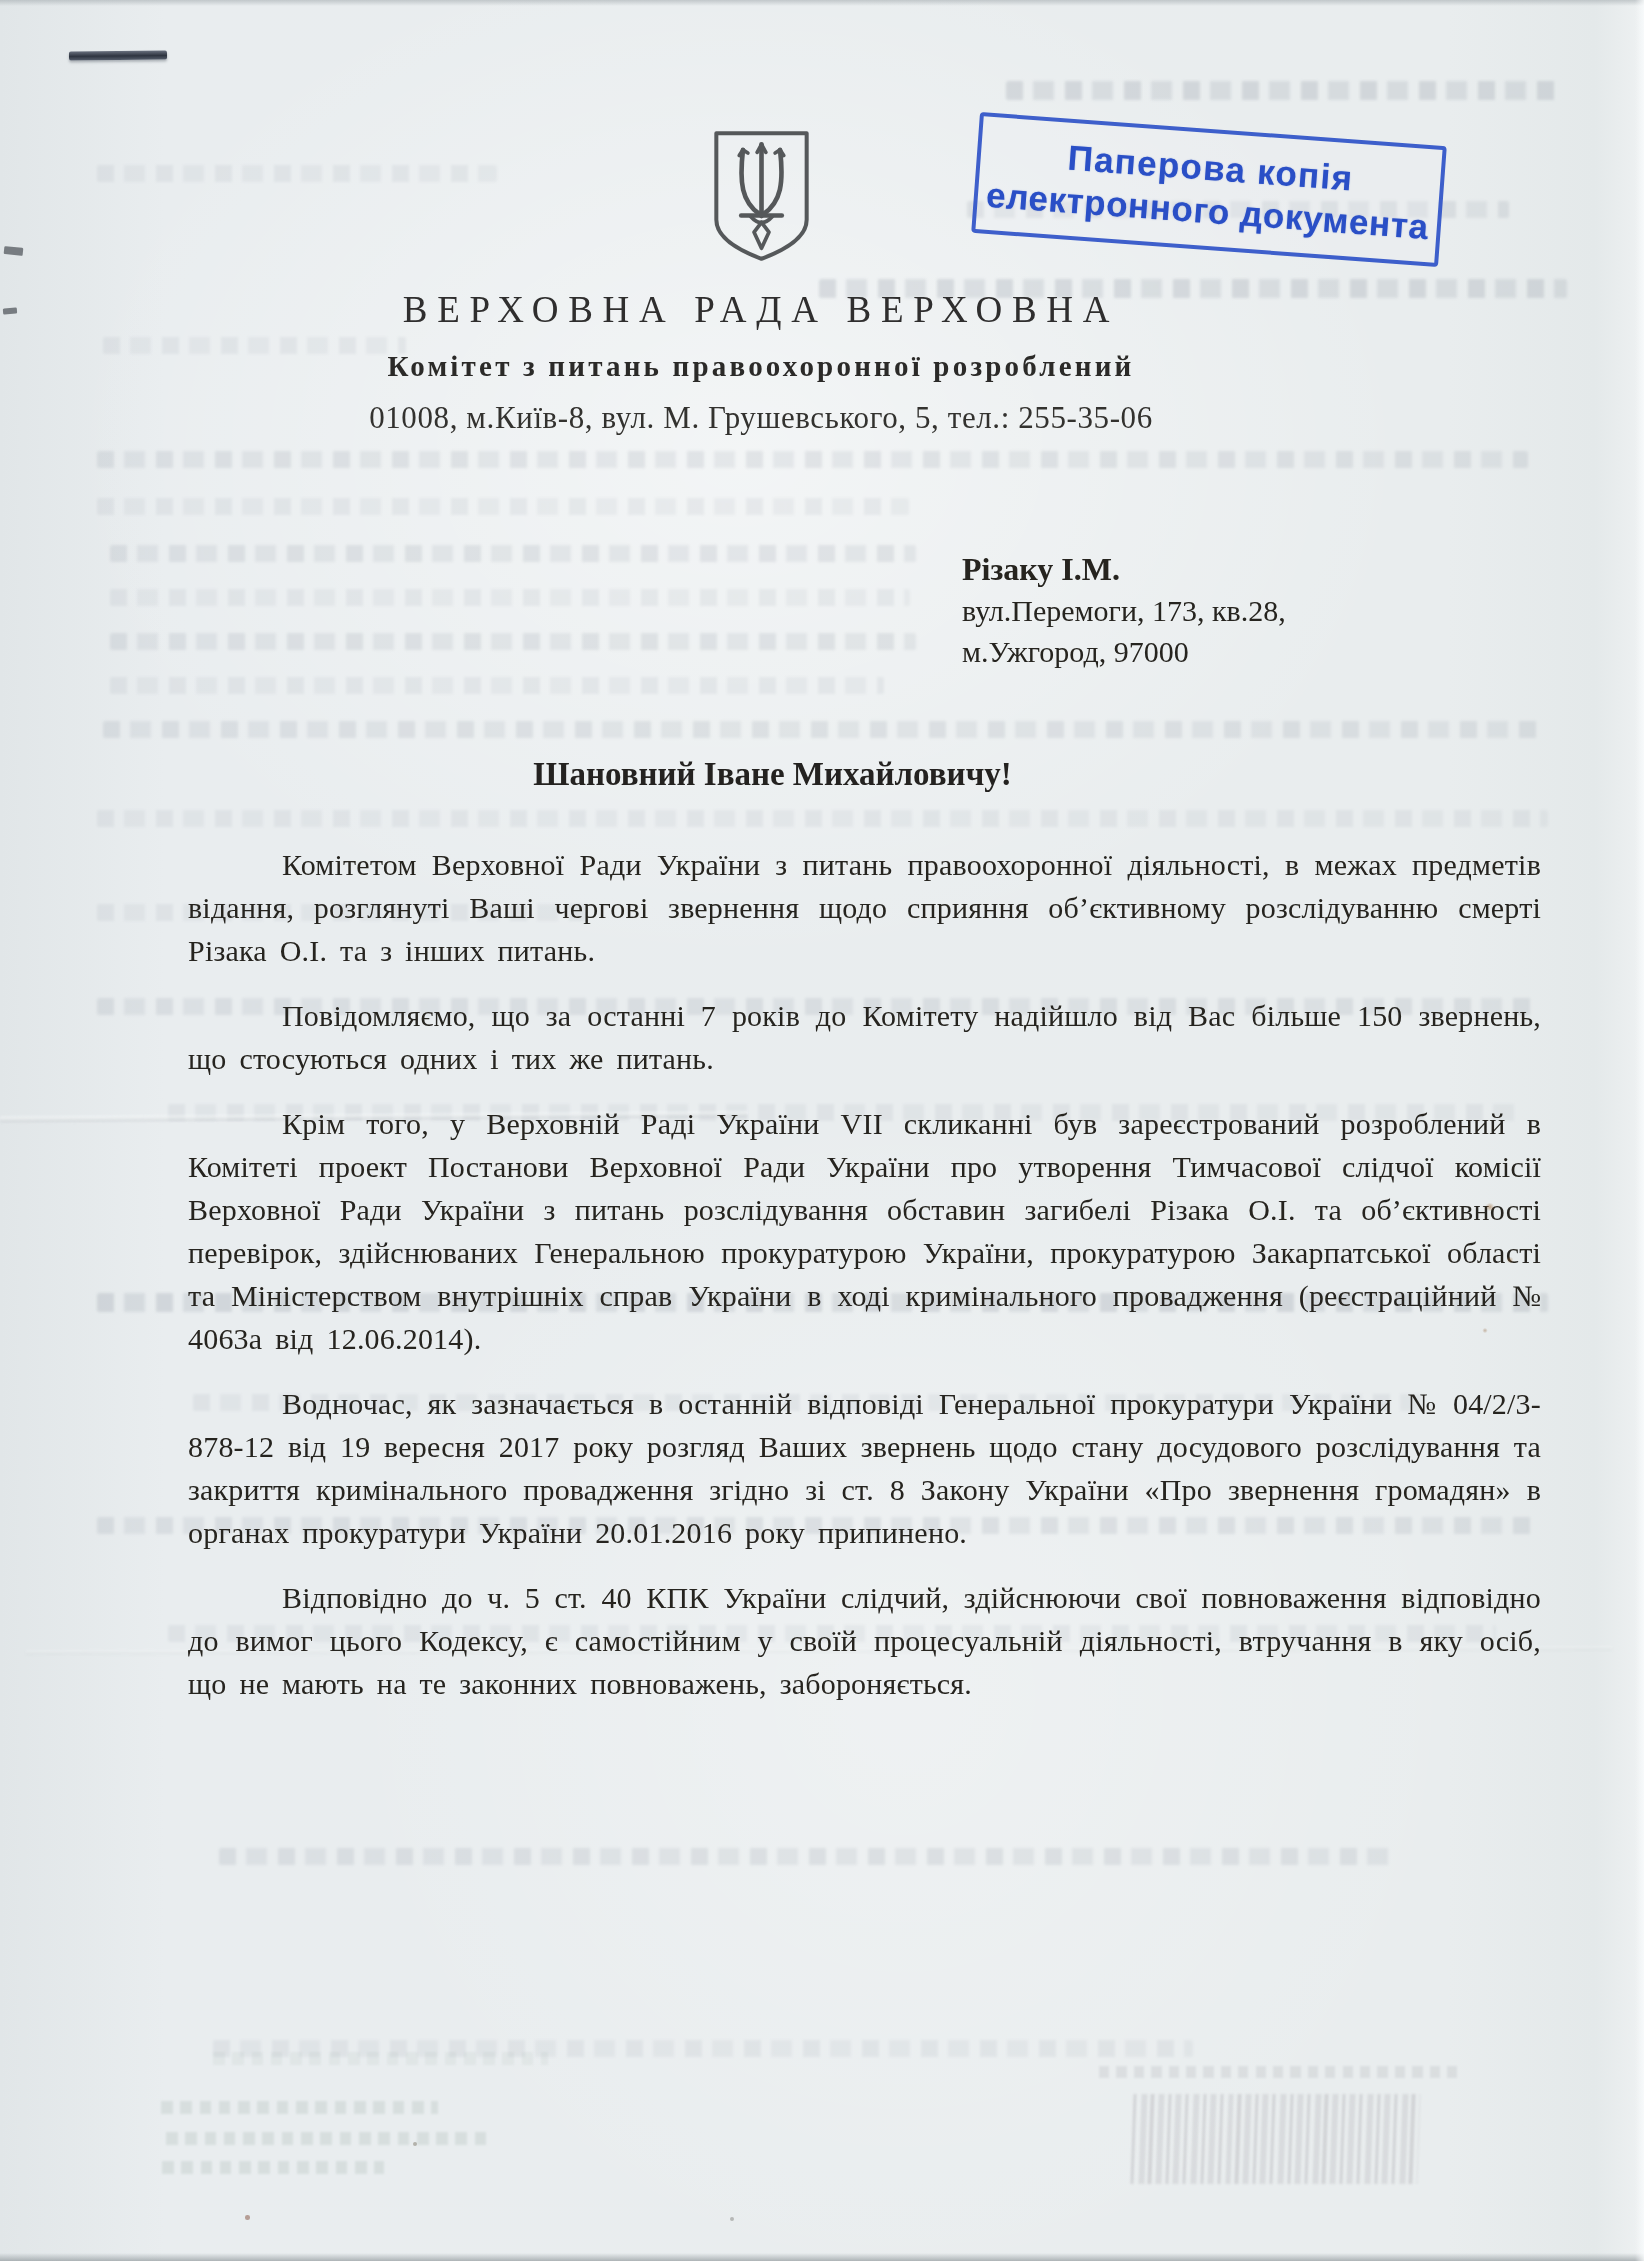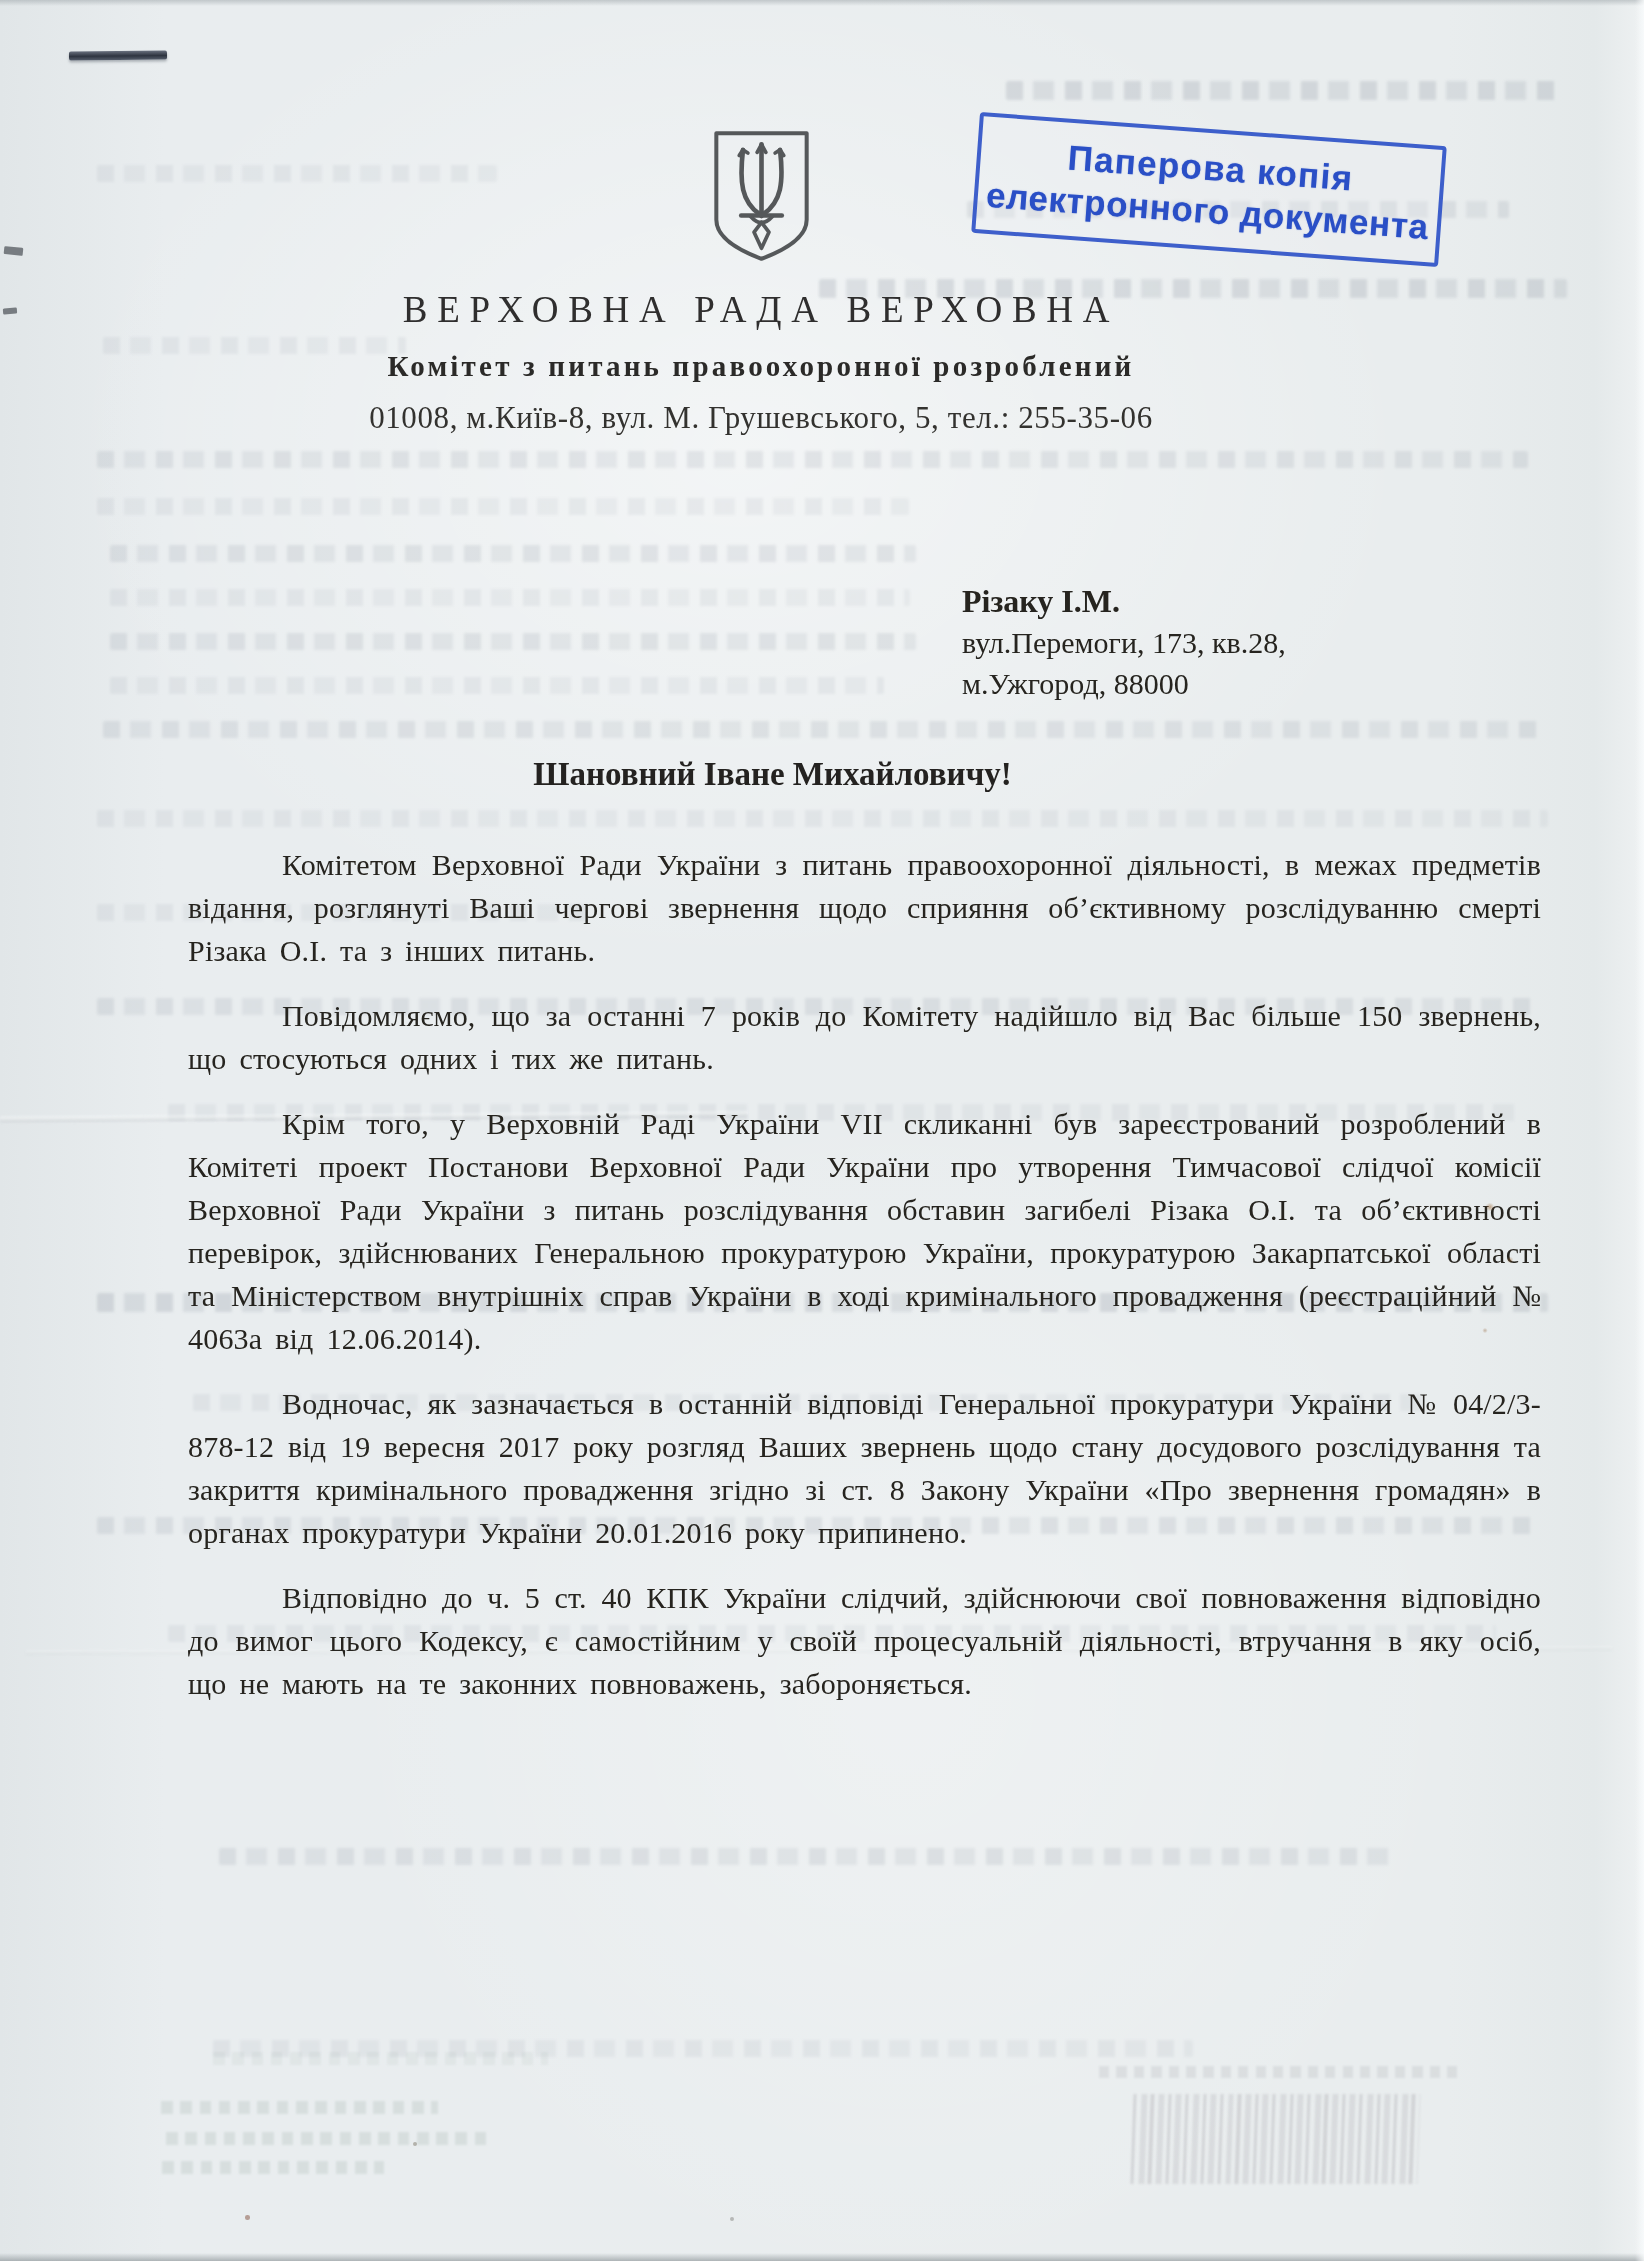--- a/index.html
+++ b/index.html
@@ -42,21 +42,21 @@
   .stamp .l2{font-size:35px;letter-spacing:0.6px;}
 
   
   .header{position:absolute;left:0;top:129px;width:1522px;text-align:center;}
   .emblem{width:99px;height:134px;margin:0 auto;display:block;}
   .org-title{margin-top:24.5px;font-size:37px;letter-spacing:9.7px;color:#2f2e2e;font-weight:500;}
   .committee{margin-top:19.3px;font-size:29px;font-weight:700;letter-spacing:3.2px;color:#2b2a28;}
   .org-address{margin-top:17px;font-size:31px;letter-spacing:0.6px;color:#33322f;}
 
   
-  .recipient{position:absolute;left:962px;top:549px;font-size:30px;line-height:41px;color:#26241f;margin-top:32px;}
+  .recipient{position:absolute;left:962px;top:549px;font-size:30px;line-height:41px;color:#26241f;}
   .recipient .name{font-weight:700;font-size:32px;}
 
   
   .salutation{position:absolute;left:188px;top:756px;width:1353px;box-sizing:border-box;
     padding-right:184px;text-align:center;font-size:33px;font-weight:700;color:#242220;}
 
   
   .body-text{position:absolute;left:188px;top:843px;width:1353px;}
   .body-text p{
     margin:0 0 22px 0; font-size:30px; line-height:43px;
@@ -161,21 +161,21 @@
       </g>
     </svg>
     <div class="org-title">ВЕРХОВНА РАДА ВЕРХОВНА</div>
     <div class="committee">Комітет з питань правоохоронної розроблений</div>
     <div class="org-address">01008, м.Київ-8, вул. М. Грушевського, 5, тел.: 255-35-06</div>
   </div>
 
   <div class="recipient">
     <div class="name">Різаку І.М.</div>
     <div>вул.Перемоги, 173, кв.28,</div>
-    <div>м.Ужгород, 88000</div>
+    <div>м.Ужгород, 97000</div>
   </div>
 
   <div class="salutation">Шановний Іване Михайловичу!</div>
 
   <div class="body-text">
     <p>Комітетом Верховної Ради України з питань правоохоронної діяльності, в межах предметів відання, розглянуті Ваші чергові звернення щодо сприяння об’єктивному розслідуванню смерті Різака О.І. та з інших питань.</p>
     <p>Повідомляємо, що за останні 7 років до Комітету надійшло від Вас більше 150 звернень, що стосуються одних і тих же питань.</p>
     <p>Крім того, у Верховній Раді України VII скликанні був зареєстрований розроблений в Комітеті проект Постанови Верховної Ради України про утворення Тимчасової слідчої комісії Верховної Ради України з питань розслідування обставин загибелі Різака О.І. та об’єктивності перевірок, здійснюваних Генеральною прокуратурою України, прокуратурою Закарпатської області та Міністерством внутрішніх справ України в ході кримінального провадження (реєстраційний № 4063а від 12.06.2014).</p>
     <p>Водночас, як зазначається в останній відповіді Генеральної прокуратури України № 04/2/3-878-12 від 19 вересня 2017 року розгляд Ваших звернень щодо стану досудового розслідування та закриття кримінального провадження згідно зі ст. 8 Закону України «Про звернення громадян» в органах прокуратури України 20.01.2016 року припинено.</p>
     <p>Відповідно до ч. 5 ст. 40 КПК України слідчий, здійснюючи свої повноваження відповідно до вимог цього Кодексу, є самостійним у своїй процесуальній діяльності, втручання в яку осіб, що не мають на те законних повноважень, забороняється.</p>

